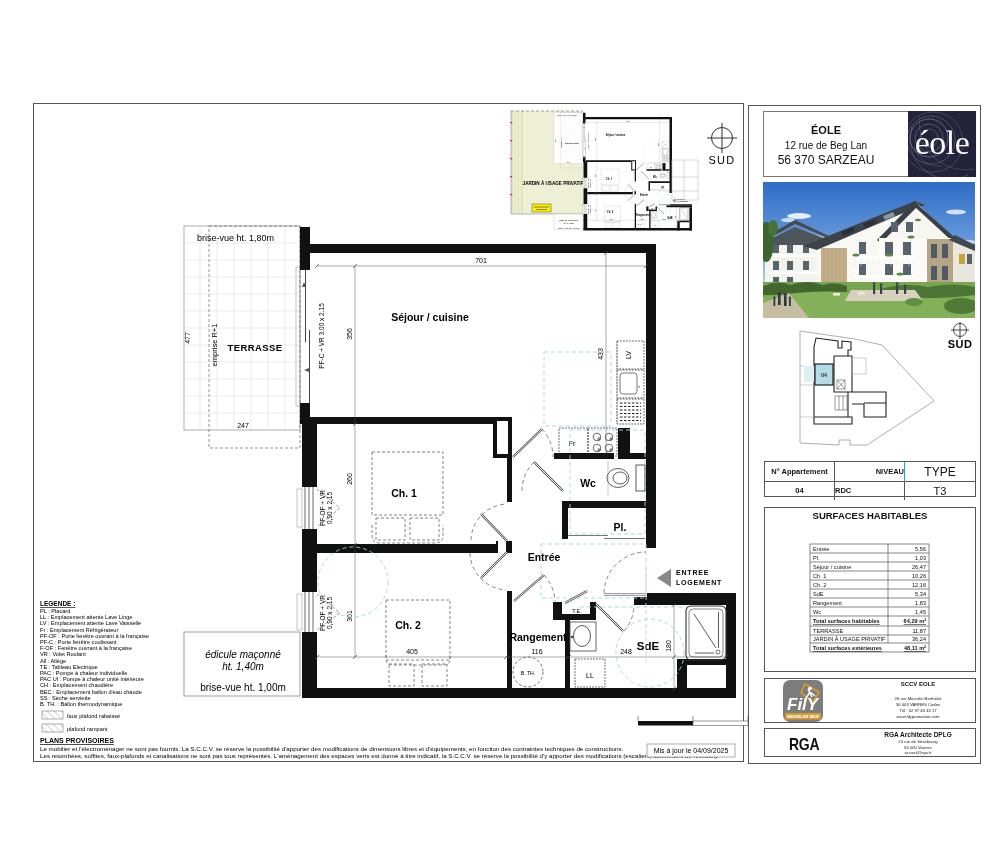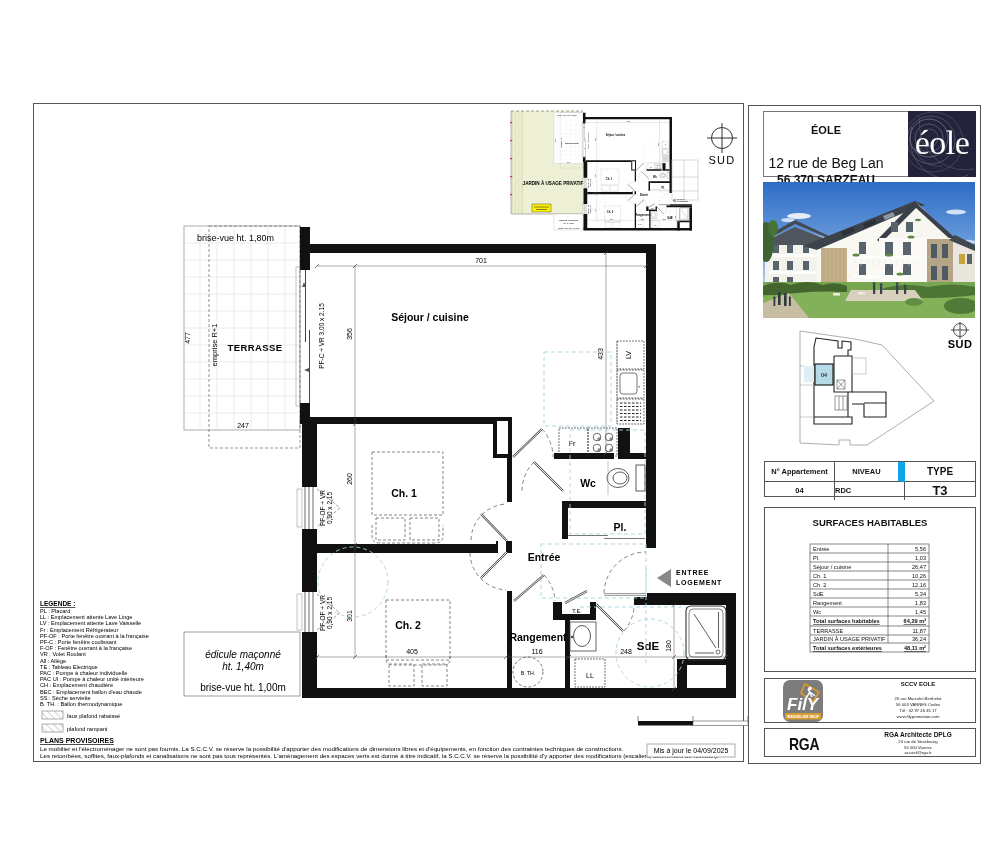--- a/index.html
+++ b/index.html
@@ -427,22 +427,22 @@
 <text x="40" y="751" font-size="6.2">Le mobilier et l'électroménager ne sont pas fournis. La S.C.C.V. se réserve la possibilité d'apporter des modifications de dimensions libres et d'équipements, en fonction des contraintes techniques de constructions.</text>
 <text x="40" y="757.5" font-size="6.2">Les retombées, soffites, faux-plafonds et canalisations ne sont pas tous représentés. L'aménagement des espaces verts est donné à titre indicatif, la S.C.C.V. se réserve la possibilité d'y apporter des modifications (escaliers, différences de niveaux).</text>
 
 <rect x="647" y="744" width="88" height="13" fill="#fff" stroke="#888" stroke-width="0.7"></rect>
 <text x="691" y="753" font-size="7" text-anchor="middle">Mis à jour le 04/09/2025</text>
 </svg>
 
 <div class="abs" style="left:763px;top:111px;width:213px;height:66px;border:1px solid #777;"></div>
 <div class="abs" style="left:763px;top:111px;width:126px;height:66px;text-align:center;">
   <div style="font-size:11px;font-weight:bold;margin-top:13px;">ÉOLE</div>
-  <div style="font-size:14px;margin-top:19px;">12 rue de Beg Lan</div>
-  <div style="font-size:12px;font-weight:bold;margin-top:2px;">56 370 SARZEAU</div>
+  <div style="font-size:10px;margin-top:4px;">12 rue de Beg Lan</div>
+  <div style="font-size:12px;font-weight:normal;margin-top:2px;">56 370 SARZEAU</div>
 </div>
 
 <svg class="abs" style="left:908px;top:111px;" width="68" height="66" viewBox="0 0 68 66">
   <rect width="68" height="66" fill="#23233b"></rect>
   <g fill="none" stroke="#b9bac9" opacity="0.55">
     <circle cx="21" cy="27" r="19" stroke-width="0.8"></circle>
     <circle cx="21" cy="27" r="14" stroke-width="0.6"></circle>
     <circle cx="21" cy="27" r="9" stroke-width="0.5"></circle>
     <circle cx="23" cy="29" r="24" stroke-width="0.5"></circle>
     <circle cx="25" cy="31" r="30" stroke-width="0.4"></circle>
@@ -633,29 +633,29 @@
   <g stroke="#333" stroke-width="0.9" fill="none">
     <circle cx="205" cy="8" r="6.5"></circle>
     <line x1="205" y1="-1" x2="205" y2="17"></line>
     <line x1="196" y1="8" x2="214" y2="8"></line>
   </g>
   <text x="205" y="26" font-size="11" font-weight="bold" letter-spacing="0.5" text-anchor="middle">SUD</text>
 </svg>
 
 <div class="abs" style="left:764px;top:461px;width:212px;height:36px;border:1px solid #555;">
   <div class="abs" style="left:0;top:0;width:70px;height:20px;border-right:1px solid #555;border-bottom:1px solid #555;text-align:center;font-size:7.5px;font-weight:bold;line-height:20px;">N° Appartement</div>
-  <div class="abs" style="left:70px;top:0;width:70px;height:20px;border-right:7px solid #0ea5e9;border-bottom:1px solid #555;text-align:center;font-size:7.5px;font-weight:bold;line-height:20px;">NIVEAU</div>
-  <div class="abs" style="left:140px;top:0;width:70px;height:20px;border-bottom:1px solid #555;text-align:center;font-size:10px;font-weight:bold;line-height:20px;">TYPE</div>
+  <div class="abs" style="left:70px;top:0;width:70px;height:20px;border-right:1px solid #0ea5e9;border-bottom:1px solid #555;text-align:right;font-size:7.5px;font-weight:bold;line-height:20px;">NIVEAU</div>
+  <div class="abs" style="left:140px;top:0;width:70px;height:20px;border-bottom:1px solid #555;text-align:center;font-size:12px;font-weight:normal;line-height:20px;">TYPE</div>
   <div class="abs" style="left:0;top:20px;width:70px;height:18px;border-right:1px solid #555;text-align:center;font-size:7.5px;font-weight:bold;line-height:18px;">04</div>
   <div class="abs" style="left:70px;top:20px;width:70px;height:18px;border-right:1px solid #555;text-align:left;font-size:7.5px;font-weight:bold;line-height:18px;">RDC</div>
-  <div class="abs" style="left:140px;top:20px;width:70px;height:20px;text-align:center;font-size:13px;font-weight:bold;line-height:18px;">T3</div>
+  <div class="abs" style="left:140px;top:20px;width:70px;height:20px;text-align:center;font-size:11px;font-weight:normal;line-height:18px;">T3</div>
 </div>
 
 <div class="abs" style="left:764px;top:507px;width:212px;height:165px;border:1px solid #555;">
-  <div style="text-align:center;font-size:9.5px;font-weight:bold;margin-top:9px;">SURFACES HABITABLES</div>
+  <div style="text-align:center;font-size:9.5px;font-weight:bold;margin-top:2px;">SURFACES HABITABLES</div>
 </div>
 <svg class="abs" style="left:764px;top:507px;" width="212" height="165" viewBox="0 0 212 165">
   <g stroke="#555" stroke-width="0.7" fill="none">
     <rect x="46" y="37" width="119" height="108"></rect>
     <line x1="46" y1="46" x2="165" y2="46"></line>
     <line x1="46" y1="55" x2="165" y2="55"></line>
     <line x1="46" y1="64" x2="165" y2="64"></line>
     <line x1="46" y1="73" x2="165" y2="73"></line>
     <line x1="46" y1="82" x2="165" y2="82"></line>
     <line x1="46" y1="91" x2="165" y2="91"></line>

